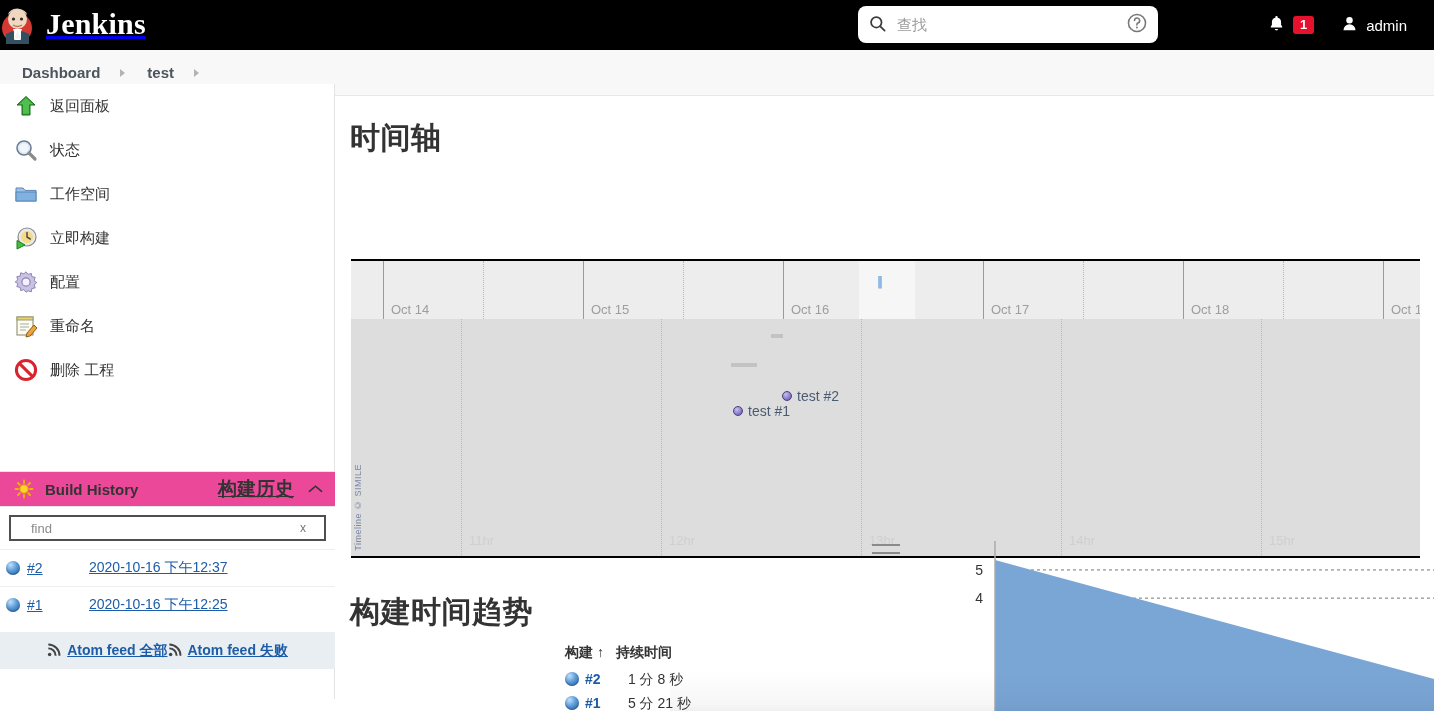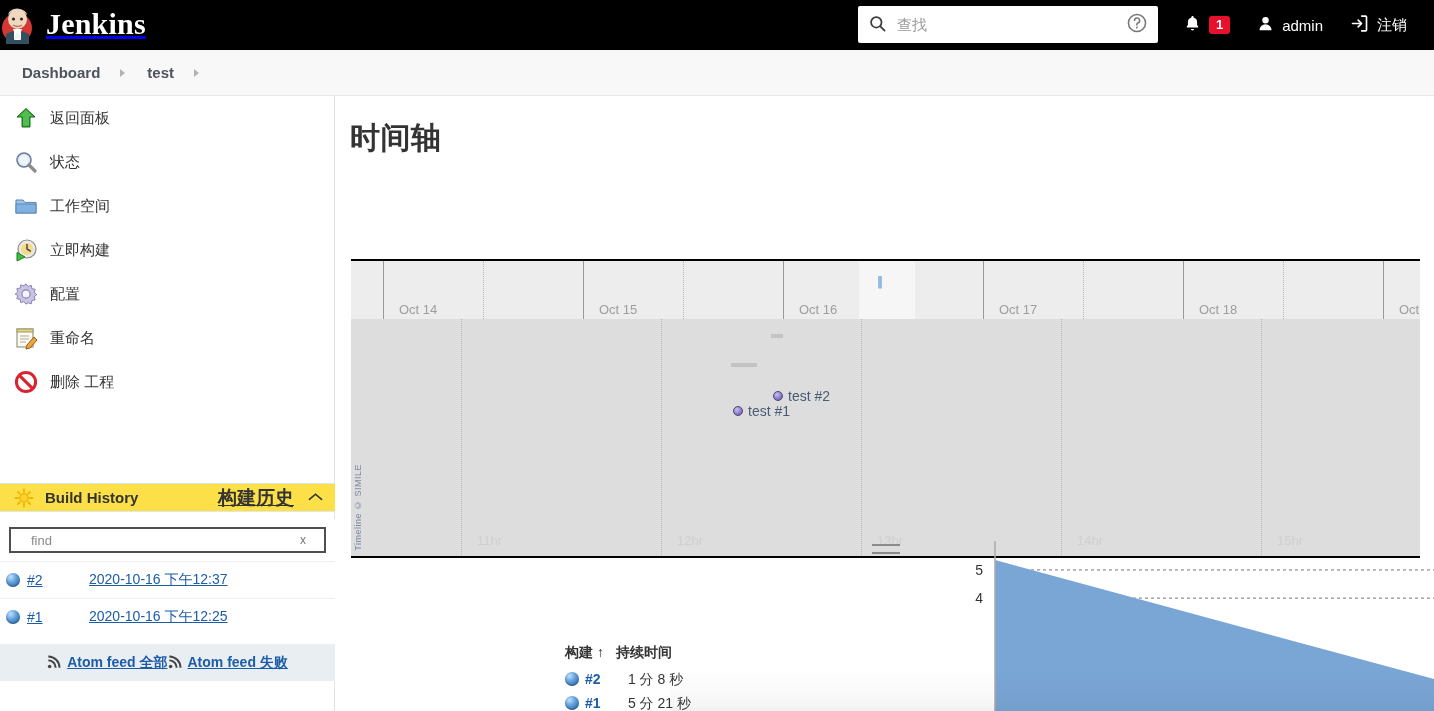--- a/index.html
+++ b/index.html
@@ -17,21 +17,21 @@
   }
   .brand{display:flex;align-items:center;gap:10px;}
   .jenkins-logo{width:36px;height:38px;position:relative;flex:0 0 auto;}
   .brand-text{
     color:#fff;font-family:"Liberation Serif","DejaVu Serif",serif;
     font-size:30px;font-weight:bold;letter-spacing:.2px;line-height:1;
     padding-bottom:3px;
   }
   .search-wrap{
     position:absolute;left:858px;top:6px;width:300px;height:37px;
-    background:#fff;border-radius:2px;display:flex;align-items:center;
+    background:#fff;border-radius:8px;display:flex;align-items:center;
     padding:0 10px;box-sizing:border-box;
   }
   .search-input{
     border:0;outline:0;flex:1;font-size:15px;color:#333;
     font-family:"Liberation Sans",sans-serif;background:transparent;
     padding-left:10px;
   }
   .search-input::placeholder{color:#9b9b9b;}
   .help-icon{flex:0 0 auto;opacity:.75;}
   .hdr-right{
@@ -59,33 +59,33 @@
     padding:0 0 0 22px;
   }
   .crumb-sep{
     width:0;height:0;border-left:5px solid #b3b3b3;
     border-top:4px solid transparent;border-bottom:4px solid transparent;
     margin:0 0 0 20px;
   }
 
   
   .sidebar{
-    position:absolute;left:0;top:96px;width:335px;height:615px;
+    position:absolute;left:0;top:84px;width:335px;height:615px;
     background:#fff;border-right:1px solid #e3e3e3;box-sizing:border-box;
   }
   .task{
     display:flex;align-items:center;height:44px;padding-left:14px;gap:12px;
     text-decoration:none;color:#333;font-size:15px;
   }
   .task .tlabel{color:#333;}
   .ico{width:24px;height:24px;flex:0 0 auto;display:block;}
 
   .bh-head{
-    position:absolute;left:0;top:387px;width:335px;height:29px;
-    background:#fde047;border-top:1px solid #dfe6ec;border-bottom:1px solid #dfe6ec;
+    position:absolute;left:0;top:387px;width:335px;height:36px;
+    background:#ec4899;border-top:1px solid #dfe6ec;border-bottom:1px solid #dfe6ec;
     display:flex;align-items:center;box-sizing:border-box;padding:0 12px 0 14px;
   }
   .bh-title{font-weight:bold;font-size:15px;color:#333;margin-left:11px;flex:1;}
   .bh-link{
     color:#333;font-size:19px;text-decoration:underline;font-weight:bold;
     margin-right:14px;
   }
   .bh-chevron{color:#333;font-size:13px;}
   .bh-body{position:absolute;left:0;top:423px;width:335px;background:#fff;}
   .find-row{padding:8px 9px;background:#fff;}
@@ -130,21 +130,21 @@
   }
   .band-top{
     position:absolute;left:0;top:0;width:100%;height:58px;background:#ededed;
   }
   .band-bot{
     position:absolute;left:0;top:58px;width:100%;height:237px;background:#dddddd;
   }
   .tick{position:absolute;top:0;bottom:0;width:0;border-left:1px dotted #b8b8b8;}
   .tick.major{border-left:1px solid #9a9a9a;}
   .tick-label{
-    position:absolute;bottom:2px;font-size:13px;color:#9e9e9e;padding-left:16px;
+    position:absolute;bottom:2px;font-size:13px;color:#9e9e9e;padding-left:8px;
     white-space:nowrap;
   }
   .tick-label.dim{color:#cfcfcf;}
   .highlight{
     position:absolute;left:508px;top:0;width:56px;height:58px;background:#f6f6f6;
   }
   .pause-ico{
     position:absolute;left:526px;top:14px;color:#3f8bd6;font-size:12px;
     letter-spacing:1px;font-family:"DejaVu Sans",sans-serif;
   }
@@ -252,30 +252,20 @@
       <span class="badge">1</span>
     </a>
     <a class="hdr-item" href="#">
       <span>
         <svg width="19" height="19" viewBox="0 0 24 24" fill="#fff">
           <circle cx="12" cy="8" r="4.1"></circle>
           <path d="M4.4 20.5a7.6 7.6 0 0 1 15.2 0z"></path>
         </svg>
       </span>
       <span>admin</span>
-    </a>
-    <a class="hdr-item" href="#">
-      <span>
-        <svg width="21" height="21" viewBox="0 0 24 24" fill="none" stroke="#fff" stroke-width="1.9" stroke-linecap="round" stroke-linejoin="round">
-          <path d="M14.5 3.5h4.5a1 1 0 0 1 1 1v15a1 1 0 0 1-1 1h-4.5"></path>
-          <path d="M4 12h10"></path>
-            <path d="M10.5 8.2 14.3 12l-3.8 3.8"></path>
-        </svg>
-      </span>
-      <span>注销</span>
     </a>
   </div>
 </div>
 
 <nav class="breadcrumbs">
   <a class="crumb" href="#">Dashboard</a>
   <span class="crumb-sep"></span>
   <a class="crumb" href="#">test</a>
   <span class="crumb-sep"></span>
 </nav>
@@ -460,35 +450,36 @@
 
       <div class="tick-label dim" style="left:110px;bottom:8px">11hr</div>
       <div class="tick-label dim" style="left:310px;bottom:8px">12hr</div>
       <div class="tick-label dim" style="left:510px;bottom:8px">13hr</div>
       <div class="tick-label dim" style="left:710px;bottom:8px">14hr</div>
       <div class="tick-label dim" style="left:910px;bottom:8px">15hr</div>
 
       <div class="dur" style="left:420px;top:15px;width:12px"></div>
       <div class="dur" style="left:380px;top:44px;width:26px"></div>
 
-      <div class="evt" style="left:422px;top:69px">
+      <div class="evt" style="left:431px;top:69px">
         <span class="bubble"></span>
         <span class="elabel">test #2</span>
       </div>
       <div class="evt" style="left:382px;top:84px">
         <span class="bubble"></span>
         <span class="elabel">test #1</span>
       </div>
 
       <div class="simile">Timeline © SIMILE</div>
     </div>
 
     <div class="grip"></div>
   </div>
 
+  <h1 class="h2">构建时间趋势</h1>
 
   <table class="trend-table">
     <thead>
       <tr>
         <th>
           <span>构建</span>
           <span>↑</span>
         </th>
         <th class="c2">持续时间</th>
       </tr>

